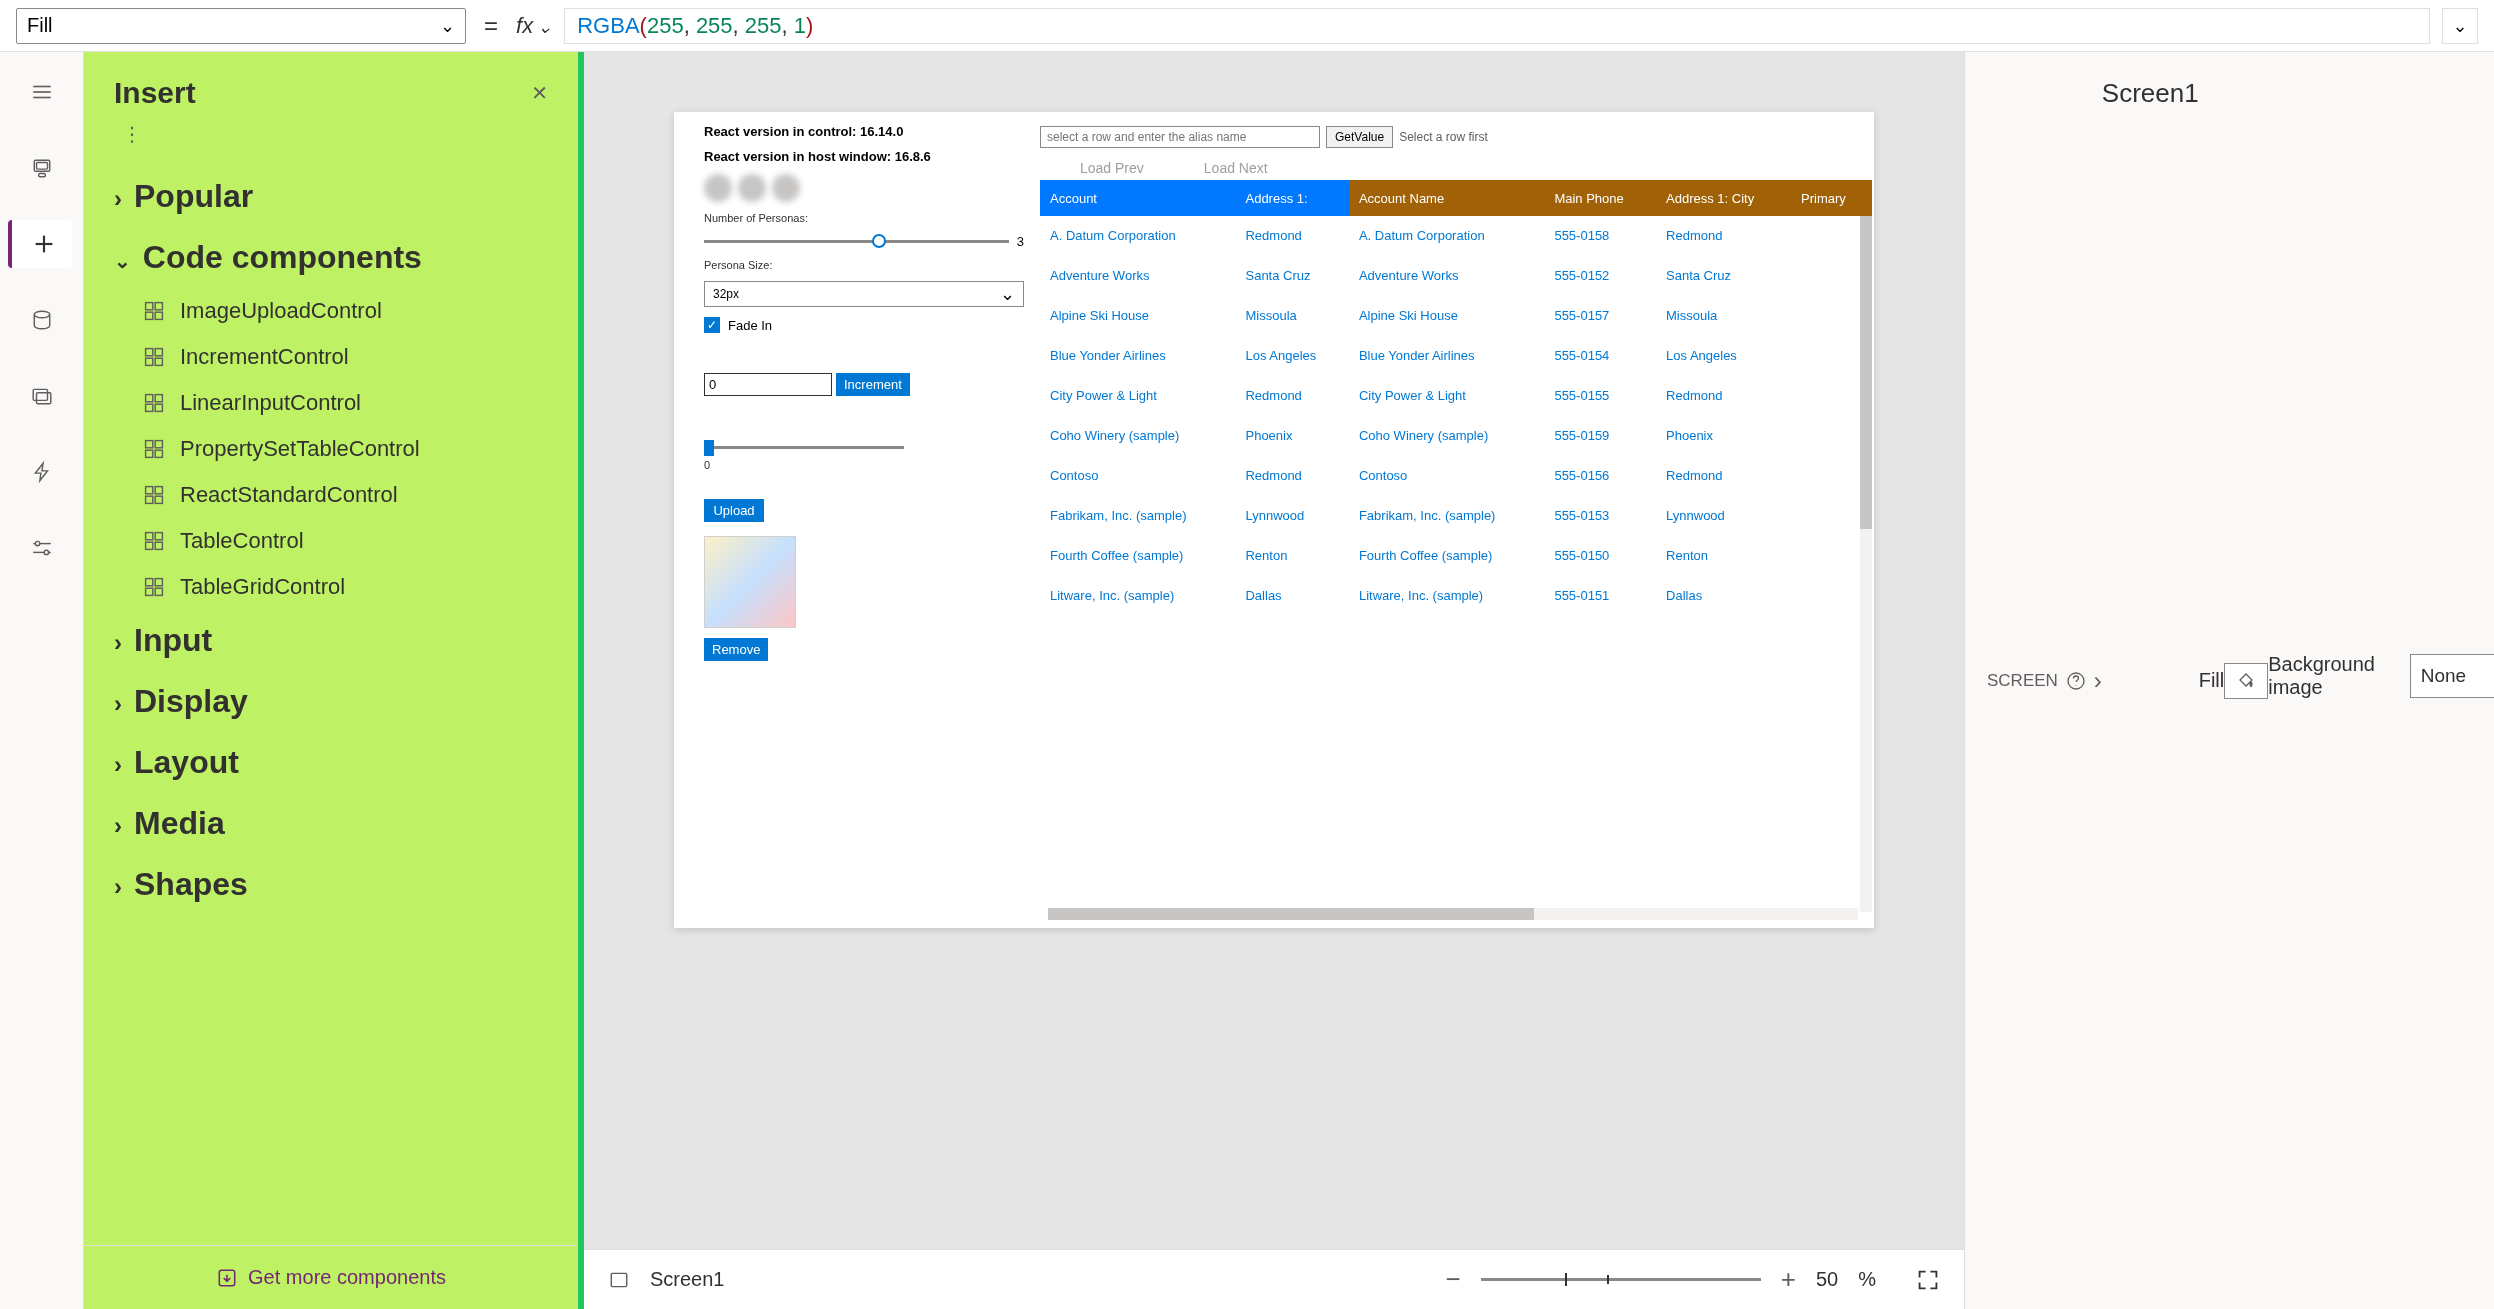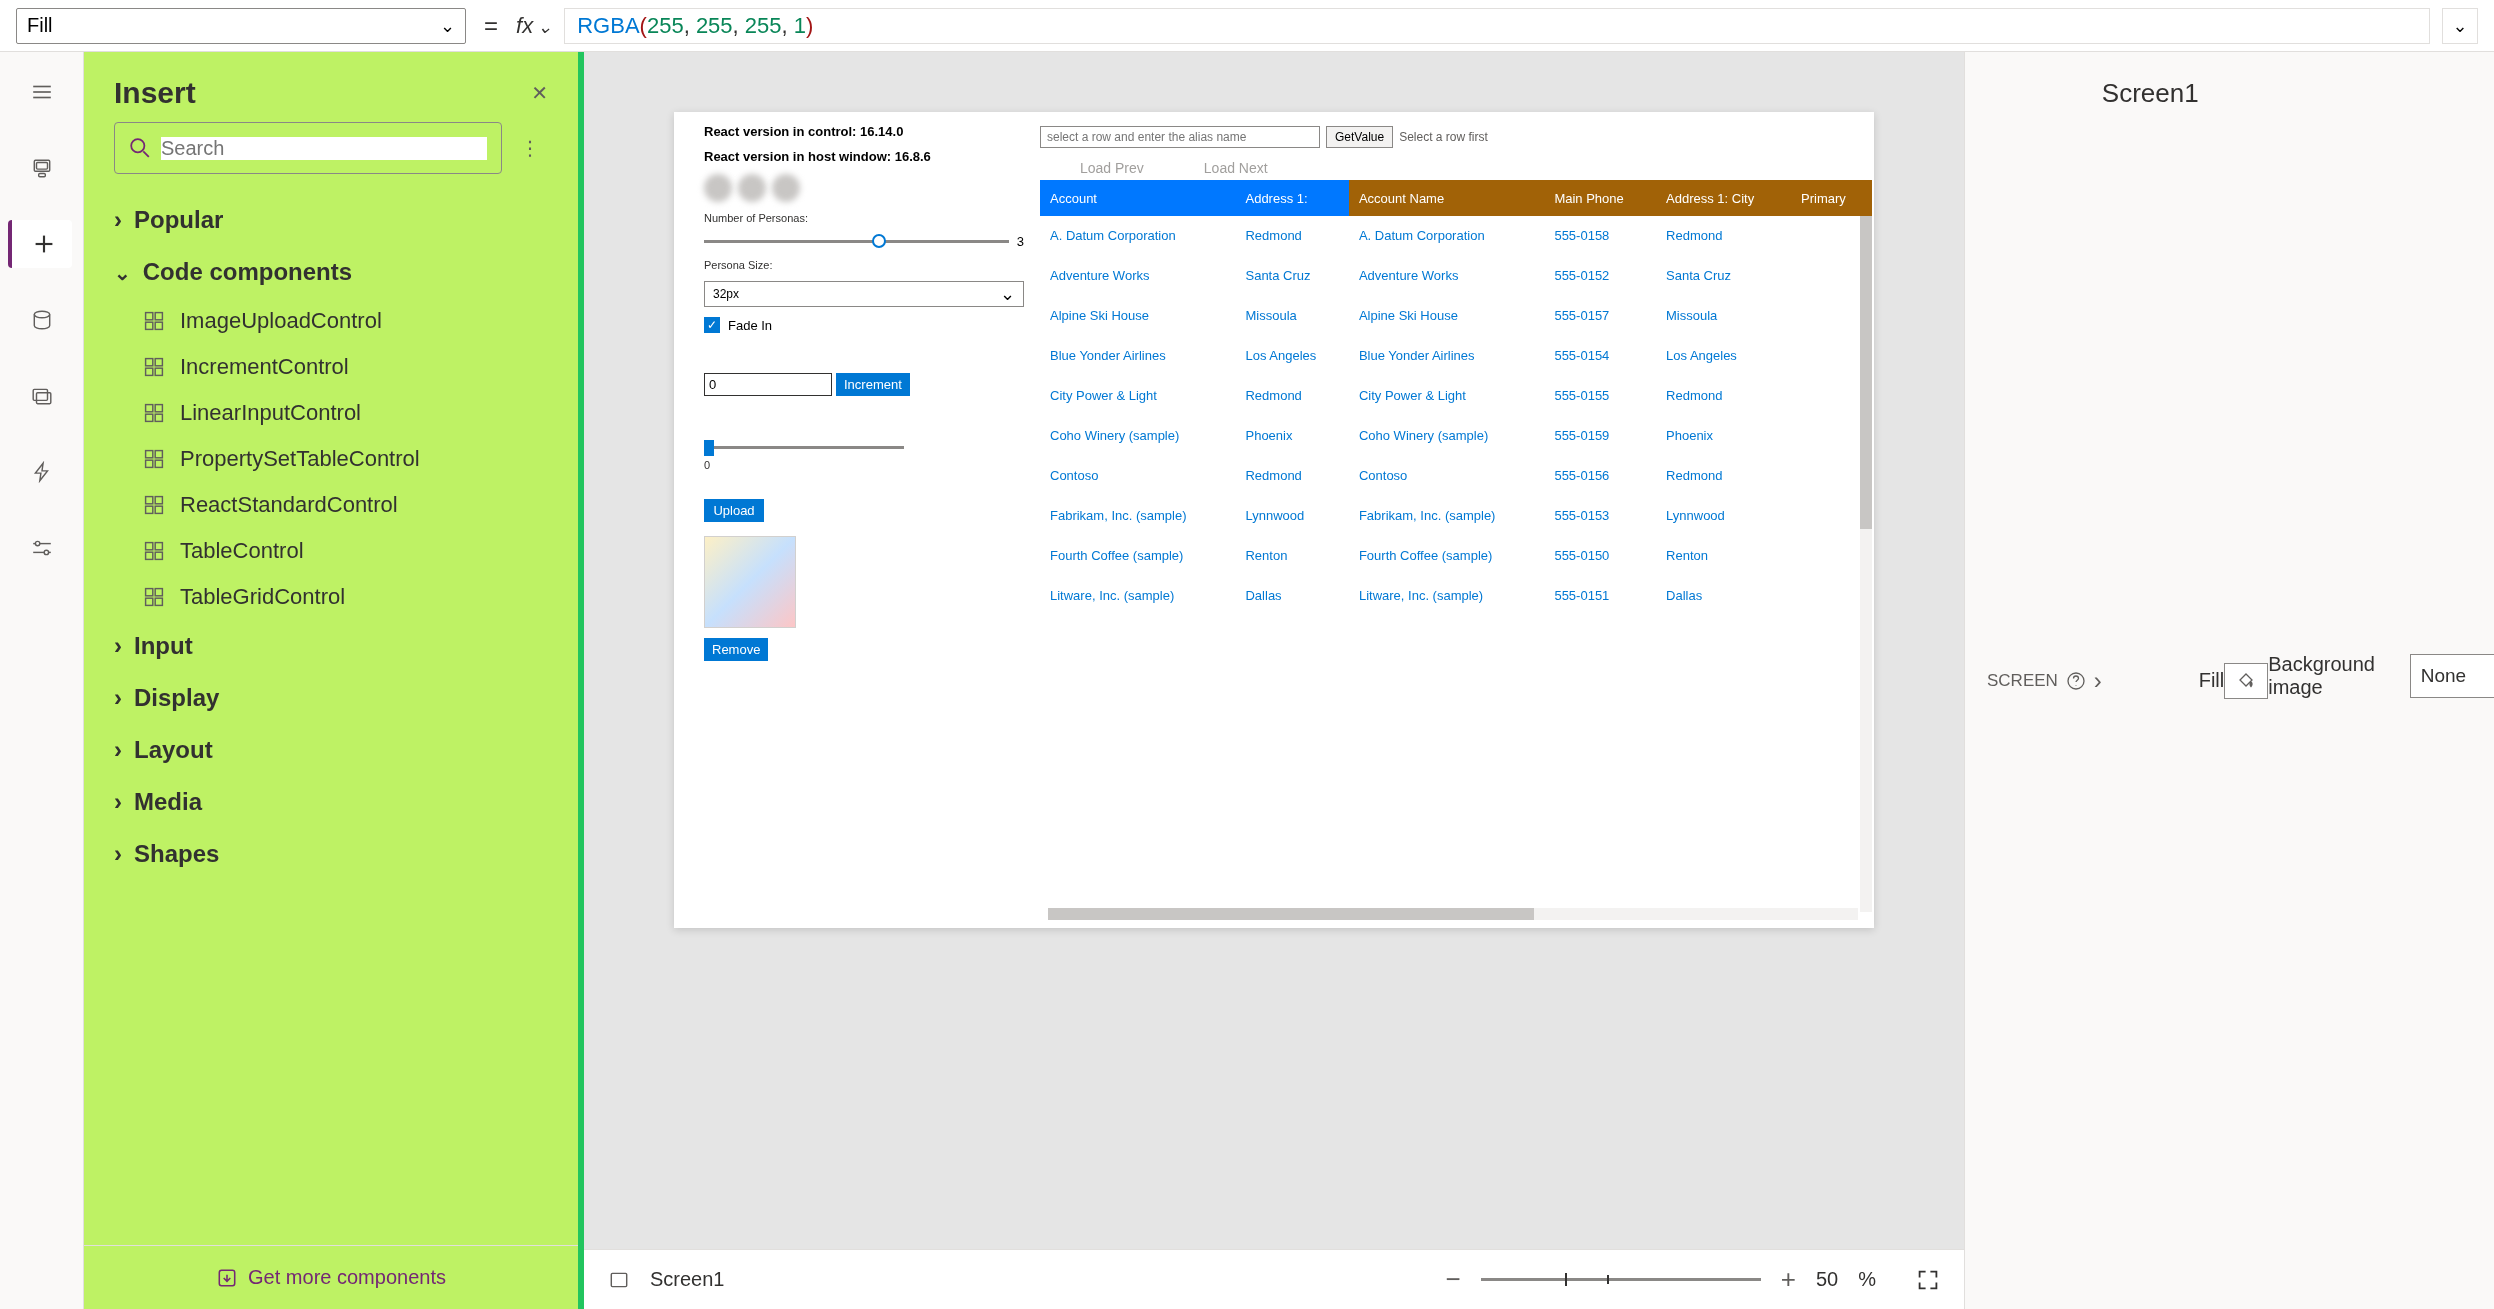--- a/index.html
+++ b/index.html
@@ -27,21 +27,21 @@
 .insert-panel { width: 500px; background: #bef264; border-right: 6px solid #22c55e; display: flex; flex-direction: column; }
 .panel-header { display: flex; justify-content: space-between; align-items: center; padding: 24px 30px 12px; }
 .panel-title { font-size: 30px; font-weight: 600; color: #323130; }
 .close-icon { font-size: 20px; color: #605e5c; cursor: pointer; }
 .search-row { display: flex; align-items: center; gap: 10px; padding: 0 30px 16px; }
 .search-box { flex: 1; height: 52px; border: 1px solid #8a8886; border-radius: 4px; display: flex; align-items: center; padding: 0 14px; gap: 10px; }
 .search-box svg { color: #742774; }
 .search-box input { border: none; outline: none; font-size: 20px; flex: 1; }
 .more-dots { color: #605e5c; font-size: 20px; padding: 0 8px; cursor: pointer; }
 .tree { flex: 1; overflow: auto; padding: 4px 0; }
-.tree-group { display: flex; align-items: center; gap: 12px; padding: 12px 30px; cursor: pointer; font-size: 24px; font-weight: 600; color: #323130; }
+.tree-group { display: flex; align-items: center; gap: 12px; padding: 12px 30px; cursor: pointer; font-size: 32px; font-weight: 600; color: #323130; }
 .tree-item { display: flex; align-items: center; gap: 14px; padding: 10px 30px 10px 58px; cursor: pointer; font-size: 22px; color: #323130; }
 .component-icon { width: 24px; height: 24px; display: inline-flex; color: #605e5c; }
 .panel-footer { border-top: 1px solid #e1dfdd; padding: 20px 0; display: flex; align-items: center; justify-content: center; gap: 10px; color: #742774; font-size: 20px; cursor: pointer; }
 
 
 .canvas-area { flex: 1; display: flex; flex-direction: column; background: #e5e5e5; position: relative; }
 .canvas-viewport { flex: 1; overflow: auto; display: flex; align-items: flex-start; justify-content: center; padding: 60px 40px 30px; }
 .canvas-screen { width: 1200px; height: 816px; background: #fff; box-shadow: 0 2px 8px rgba(0,0,0,0.15); padding: 12px 2px 8px 30px; display: flex; gap: 16px; font-size: 13px; position: relative; }
 .canvas-left { width: 320px; display: flex; flex-direction: column; gap: 10px; }
 .bold-sm { font-weight: 700; font-size: 13px; }
@@ -186,27 +186,20 @@
         </svg>
       </div>
   </div>
 
   <div class="insert-panel">
     <div class="panel-header">
       <div class="panel-title">Insert</div>
       <div class="close-icon">✕</div>
     </div>
     <div class="search-row">
-      <div class="search-box">
-        <svg width="22" height="22" viewBox="0 0 20 20" fill="none" stroke="currentColor" stroke-width="1.6">
-            <circle cx="8" cy="8" r="6"></circle>
-            <line x1="13" y1="13" x2="18" y2="18"></line>
-          </svg>
-        <input placeholder="Search" style="">
-      </div>
       <div class="more-dots">⋮</div>
     </div>
     <div class="tree">
       <div class="tree-group">
           <span class="chevron right"></span>
           <span>Popular</span>
         </div>
       <div class="tree-group">
           <span class="chevron down"></span>
           <span>Code components</span>

